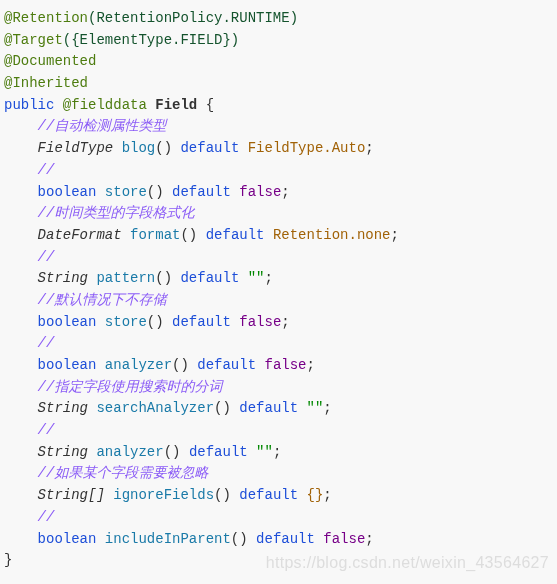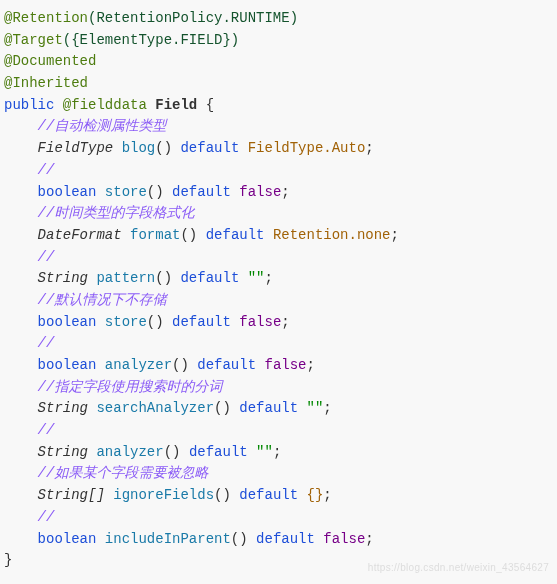--- a/index.html
+++ b/index.html
@@ -29,21 +29,21 @@
   .str-lit { color: #008800; }
   .comment { color: #8b5cf6; font-style: italic; }
   .plain { color: #a16207; }
   .interface-name { color: #333; font-weight: bold; }
   .watermark {
     position: absolute;
     bottom: 4px;
     right: 8px;
     color: #ddd;
     font-family: Arial, sans-serif;
-    font-size: 10px;
+    font-size: 16px;
     letter-spacing: 0.3px;
     pointer-events: none;
   }
 </style>
 </head>
 <body>
 
 <pre><span class="annotation">@Retention</span><span class="paren">(RetentionPolicy.RUNTIME)</span>
 <span class="annotation">@Target</span><span class="paren">({ElementType.FIELD})</span>
 <span class="annotation">@Documented</span>

